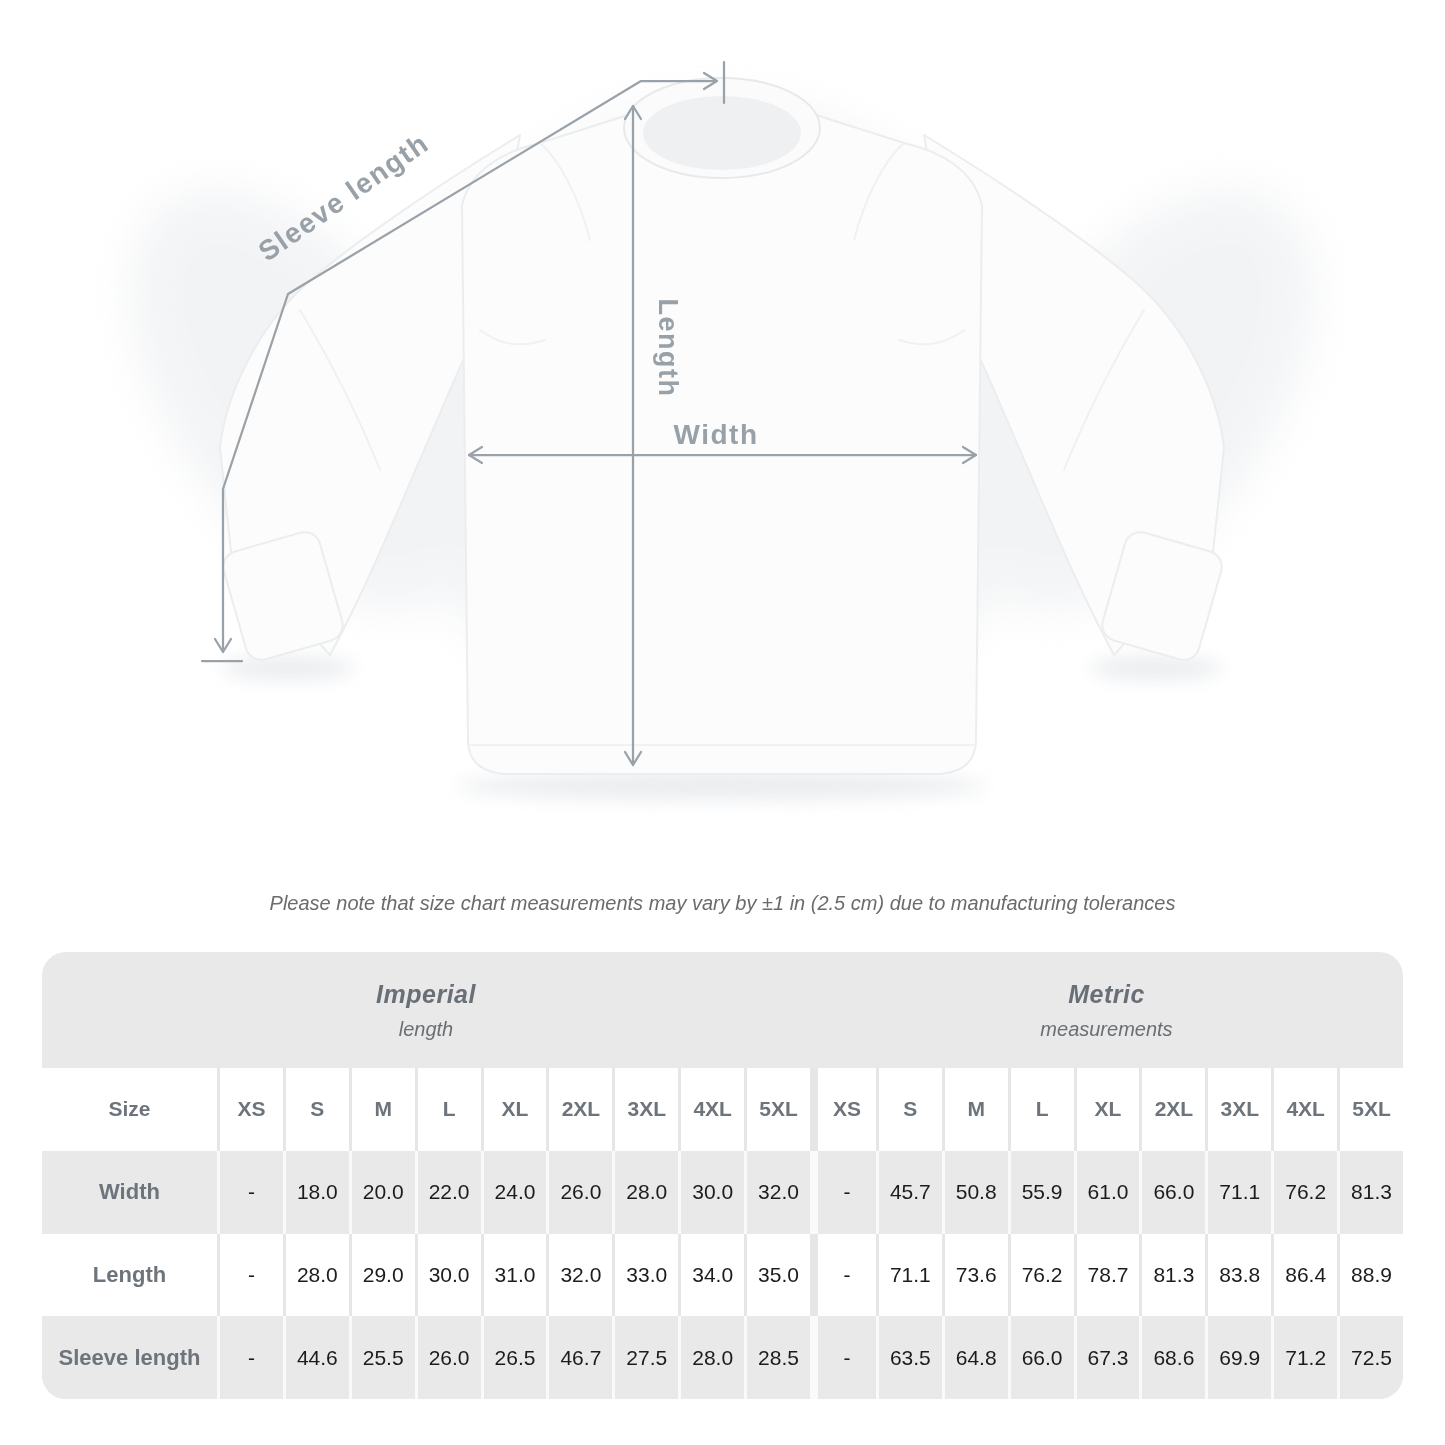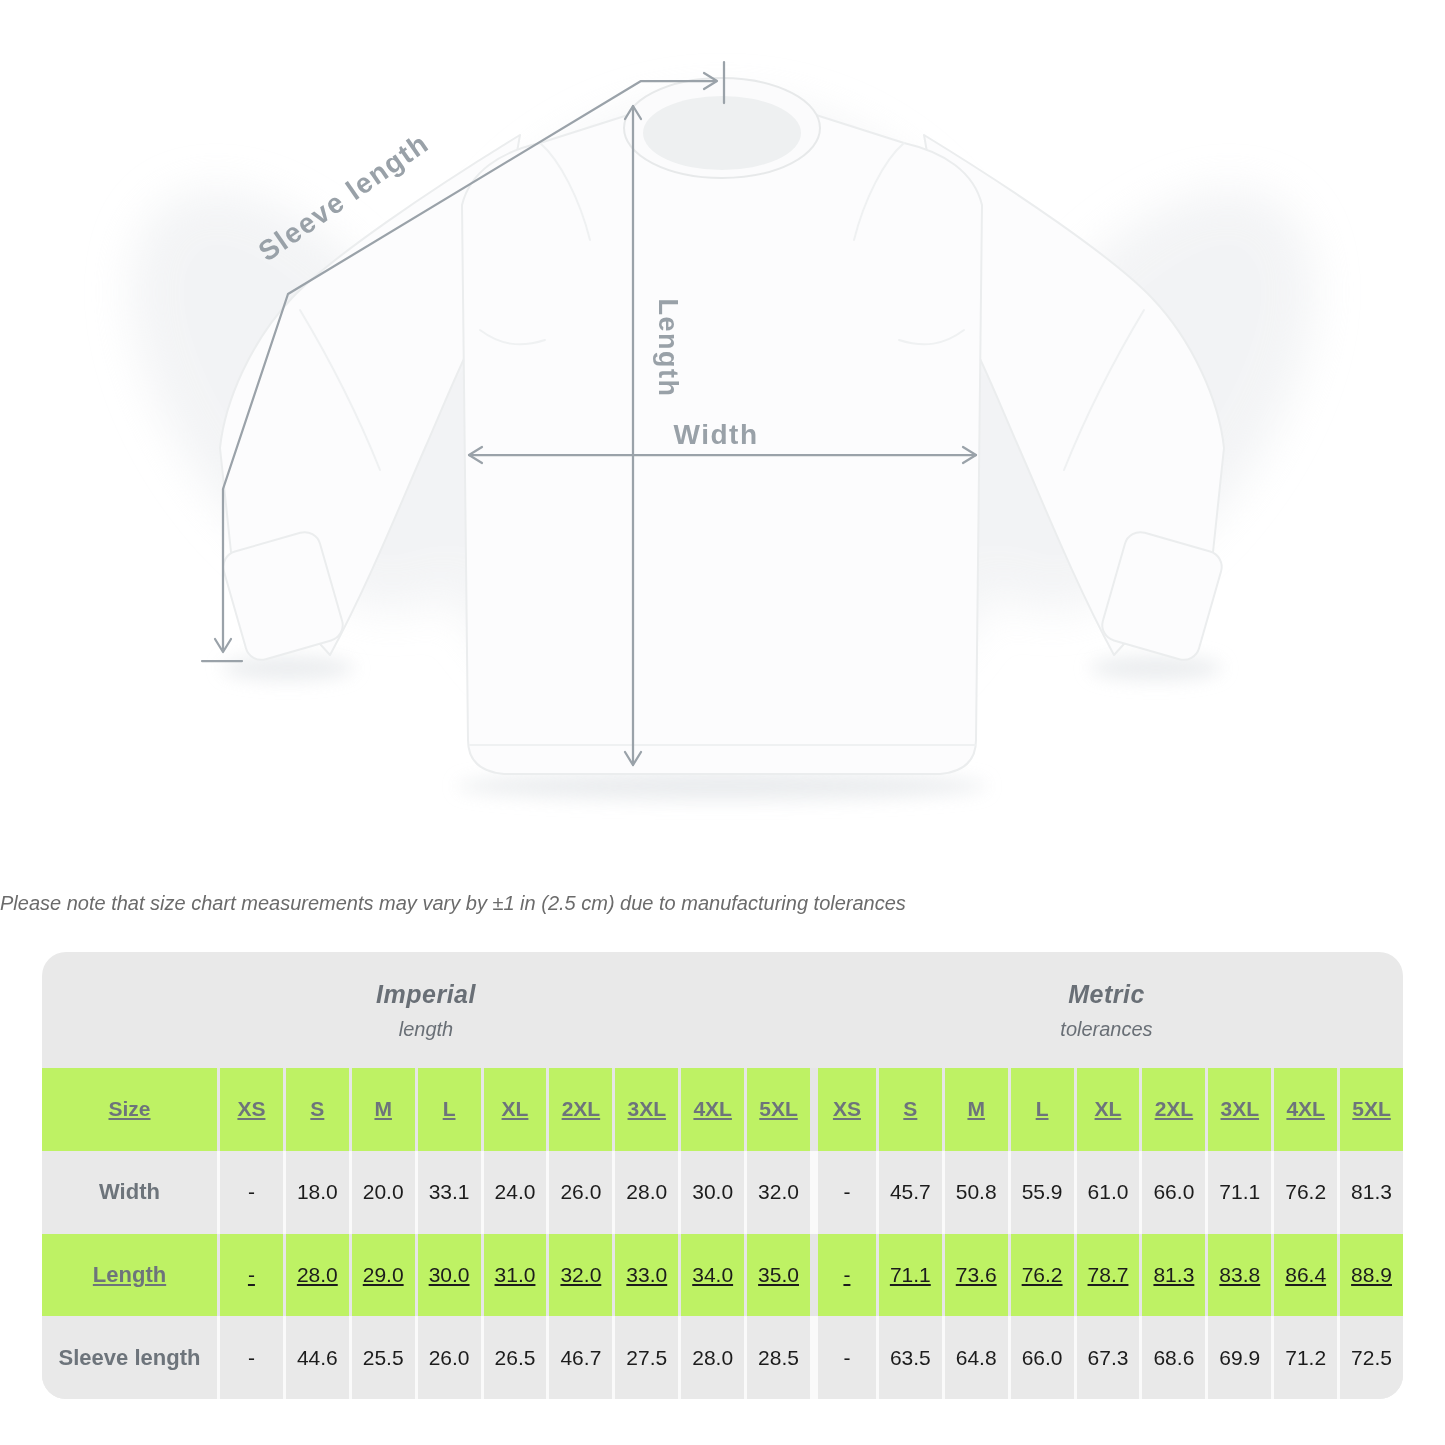--- a/index.html
+++ b/index.html
@@ -7,29 +7,29 @@
         font-family:"Liberation Sans",sans-serif;}
   
   .diagram{position:absolute;left:0;top:0;width:1445px;height:830px;}
   .ann{stroke:#9aa2a9;stroke-width:2.25;fill:none;stroke-linecap:round;stroke-linejoin:round;}
   .ann-label{font-family:"Liberation Sans",sans-serif;font-weight:bold;fill:#99a1a8;letter-spacing:1.5px;}
   .shirt{fill:#fcfcfd;stroke:#ebedee;stroke-width:2;stroke-linejoin:round;}
   .fold{stroke:#eff1f2;stroke-width:2;fill:none;stroke-linecap:round;}
   
   .title{position:absolute;left:0;right:0;top:842px;text-align:center;
          font-size:32px;font-weight:bold;color:#3a3a3a;letter-spacing:.5px;}
-  .subtitle{position:absolute;left:0;right:0;top:892px;
+  .subtitle{position:absolute;left:0;right:0;top:892px;text-align:center;
          font-size:20px;font-style:italic;color:#6b6b6b;}
   
   .size-table{position:absolute;left:42px;top:952px;width:1361px;height:447px;
       background:#e9e9e9;border-radius:24px;overflow:hidden;
       display:grid;grid-template-columns:175px repeat(18,1fr);
       grid-template-rows:116px repeat(4,1fr);}
   .c{display:flex;align-items:center;justify-content:center;}
-  .w{background:#bef264;border-left:3px solid #e6e6e6;text-decoration:underline;}
+  .w{background:#ffffff;border-left:3px solid #e6e6e6;}
   .g{background:#e9e9e9;border-left:3px solid #fafafa;}
   .first{border-left:none;}
   .ms{border-left-width:8px;}
   .sh{font-weight:bold;font-size:21px;color:#6d747b;}
   .lbl{font-weight:bold;font-size:22px;color:#6d747b;}
   .v{font-size:21px;color:#1c1c1c;}
   .grp{grid-row:1;display:flex;flex-direction:column;align-items:center;justify-content:center;gap:9px;}
   .grp-imp{grid-column:1/11;}
   .grp-met{grid-column:11/20;}
   .grp-name{font-size:25px;font-weight:bold;font-style:italic;color:#696f76;letter-spacing:.5px;}
@@ -132,21 +132,21 @@
   <div class="subtitle">Please note that size chart measurements may vary by ±1 in (2.5 cm) due to manufacturing tolerances</div>
 
   <div class="size-table">
 
     <div class="grp grp-imp">
       <div class="grp-name">Imperial</div>
       <div class="grp-unit">length</div>
     </div>
     <div class="grp grp-met">
       <div class="grp-name">Metric</div>
-      <div class="grp-unit">tolerances</div>
+      <div class="grp-unit">measurements</div>
     </div>
 
     <div class="c w sh first">Size</div>
     <div class="c w sh">XS</div>
     <div class="c w sh">S</div>
     <div class="c w sh">M</div>
     <div class="c w sh">L</div>
     <div class="c w sh">XL</div>
     <div class="c w sh">2XL</div>
     <div class="c w sh">3XL</div>
@@ -159,21 +159,21 @@
     <div class="c w sh">XL</div>
     <div class="c w sh">2XL</div>
     <div class="c w sh">3XL</div>
     <div class="c w sh">4XL</div>
     <div class="c w sh">5XL</div>
 
     <div class="c g lbl first">Width</div>
     <div class="c g v">-</div>
     <div class="c g v">18.0</div>
     <div class="c g v">20.0</div>
-    <div class="c g v">33.1</div>
+    <div class="c g v">22.0</div>
     <div class="c g v">24.0</div>
     <div class="c g v">26.0</div>
     <div class="c g v">28.0</div>
     <div class="c g v">30.0</div>
     <div class="c g v">32.0</div>
     <div class="c g v ms">-</div>
     <div class="c g v">45.7</div>
     <div class="c g v">50.8</div>
     <div class="c g v">55.9</div>
     <div class="c g v">61.0</div>

